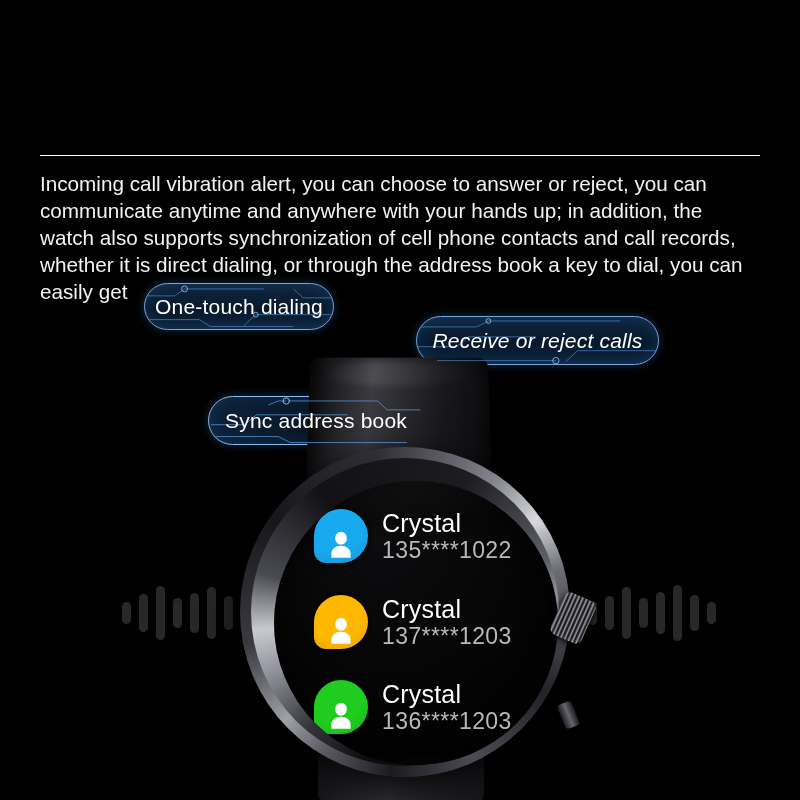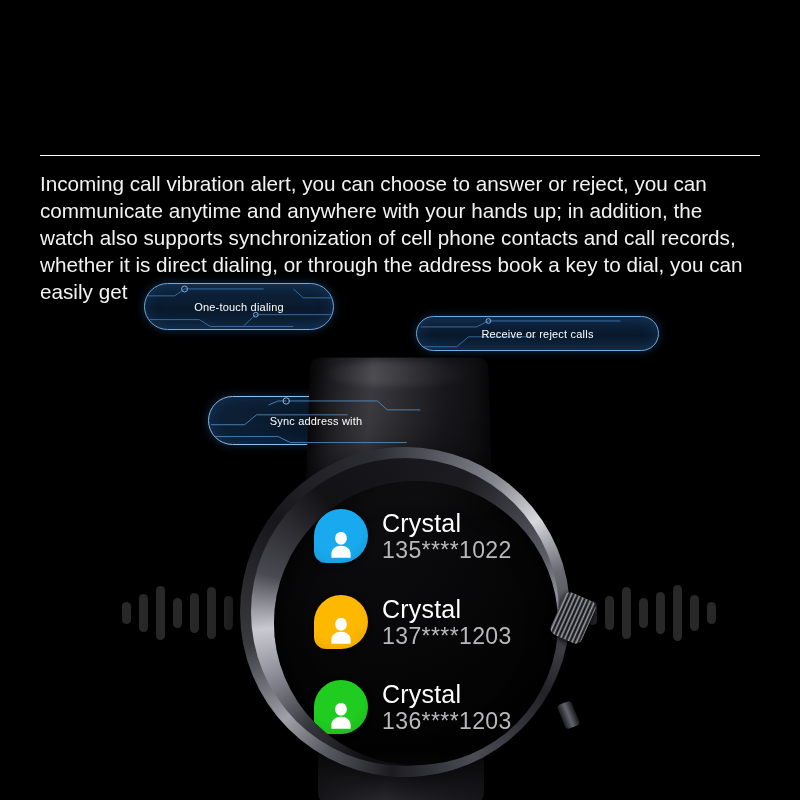--- a/index.html
+++ b/index.html
@@ -87,34 +87,34 @@
       linear-gradient(180deg, rgba(16,40,68,0.94) 0%, rgba(9,26,46,0.96) 55%, rgba(14,38,64,0.94) 100%);
     box-shadow: 0 0 10px rgba(60,130,210,0.35),
                 inset 0 0 14px rgba(40,100,170,0.28);
     overflow: hidden;
     box-sizing: border-box;
   }
   .pill .pill-label {
     position: relative;
     z-index: 3;
     color: #ffffff;
-    font-size: 11px;
+    font-size: 21px;
     letter-spacing: 0.2px;
     white-space: nowrap;
   }
   .pill .traces {
     position: absolute;
     inset: 0;
     z-index: 2;
     opacity: 0.85;
     pointer-events: none;
   }
 
   #pill-one-touch   { left: 144px; top: 283px; width: 190px; height: 47px; }
-  #pill-receive     { left: 416px; top: 316px; width: 243px; height: 35px; }
+  #pill-receive     { left: 416px; top: 316px; width: 243px; height: 49px; font-style: italic; }
   #pill-sync        { left: 208px; top: 396px; width: 216px; height: 49px; }
   
   #pill-sync {
     background:
       linear-gradient(100deg, rgba(14,37,62,0.90) 0%, rgba(12,33,57,0.72) 48%,
                       rgba(46,74,104,0.52) 62%, rgba(28,52,80,0.60) 100%);
     border-color: #8cbdeb;
   }
 
   
@@ -354,21 +354,21 @@
   <div class="pill" id="pill-sync">
     <svg class="traces" viewBox="0 0 216 49" preserveAspectRatio="none">
       <g fill="none" stroke="#5d9ad6" stroke-width="1" opacity="0.9">
         <path d="M2 28 H36 L48 18 H140"></path>
         <path d="M0 40 H70 L82 46 H200"></path>
         <path d="M80 4 H170 L180 13 H216"></path>
         <path d="M60 8 L70 4 H78"></path>
       </g>
       <circle cx="78" cy="4" r="3.2" fill="none" stroke="#a9d3f7" stroke-width="1"></circle>
     </svg>
-    <span class="pill-label">Sync address with</span>
+    <span class="pill-label">Sync address book</span>
   </div>
 
   <div class="wave" id="wave-left">
       <span style="height: 22px;"></span>
       <span style="height: 38px;"></span>
       <span style="height: 54px;"></span>
       <span style="height: 30px;"></span>
       <span style="height: 40px;"></span>
       <span style="height: 52px;"></span>
       <span style="height: 34px;"></span>

